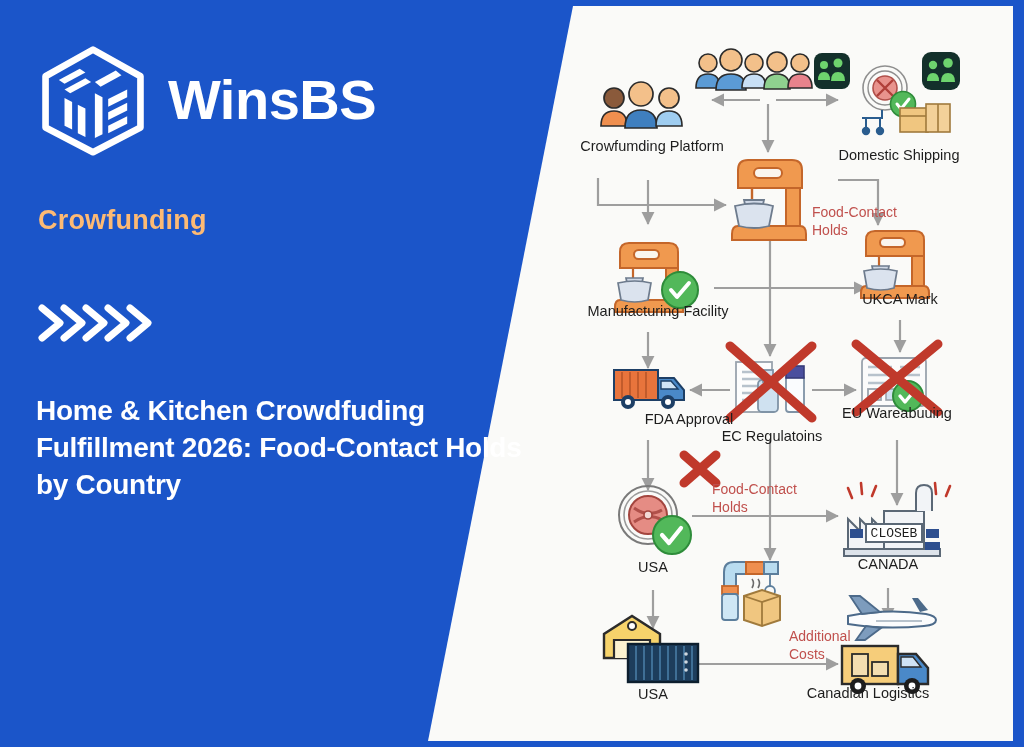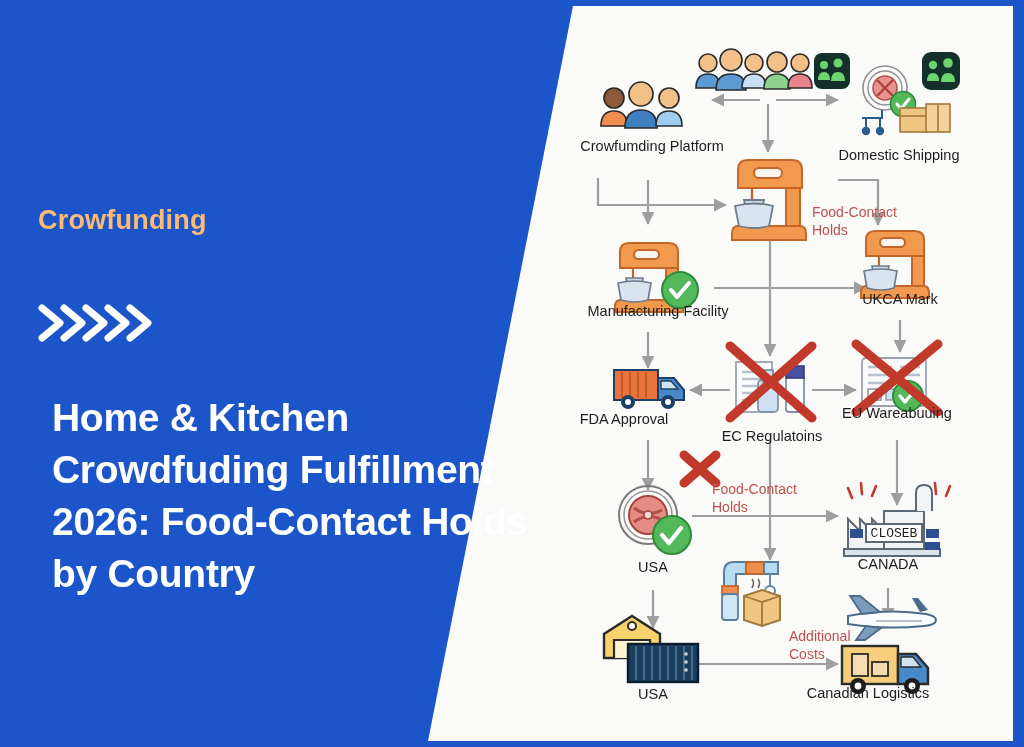--- a/index.html
+++ b/index.html
@@ -33,24 +33,24 @@
     color: #fdba74; font-size: 27px; font-weight: bold;
     letter-spacing: 0.2px;
   }
 
   .chevrons {
     position: absolute; left: 36px; top: 298px;
     width: 130px; height: 50px;
   }
 
   .headline {
-    position: absolute; left: 52px; top: 392px;
+    position: absolute; left: 36px; top: 392px;
     width: 520px;
     color: #ffffff;
-    font-size: 39px;
+    font-size: 28px;
     font-weight: bold;
     line-height: 1.33;
     letter-spacing: -0.3px;
     z-index: 3;
   }
 
   
   .panel {
     position: absolute;
     left: 0; top: 0; width: 1024px; height: 747px;
@@ -91,20 +91,39 @@
 </style>
 </head>
 <body>
 
 <div id="stage">
 
   <div class="panel">
     <div class="panel-clip"></div>
   </div>
 
+  <div class="brand-row">
+    <svg class="logo-mark" viewBox="0 0 120 118">
+      <g fill="none" stroke="#ffffff" stroke-width="7" stroke-linejoin="round" stroke-linecap="round">
+        <path d="M60 6 L110 34 L110 88 L60 114 L10 88 L10 34 Z"></path>
+      </g>
+      <g fill="#ffffff">
+        <path d="M24 38 L46 26 L52 30 L30 42 Z"></path>
+        <path d="M30 48 L52 36 L58 40 L36 52 Z"></path>
+        <path d="M30 57 L30 86 L38 90 L38 61 Z"></path>
+        <path d="M44 64 L44 94 L52 98 L52 68 Z"></path>
+        <path d="M62 40 L84 28 L90 33 L68 45 Z"></path>
+        <path d="M62 52 L62 99 L70 95 L70 56 Z"></path>
+        <path d="M76 58 L96 48 L96 56 L76 66 Z"></path>
+        <path d="M76 72 L96 62 L96 70 L76 80 Z"></path>
+        <path d="M76 86 L96 76 L96 84 L76 94 Z"></path>
+      </g>
+    </svg>
+    <div class="brand-name">WinsBS</div>
+  </div>
 
   <div class="eyebrow">Crowfunding</div>
 
   <svg class="chevrons" viewBox="0 0 130 50">
     <g fill="none" stroke="#ffffff" stroke-width="7" stroke-linecap="round" stroke-linejoin="round">
       <polyline points="6,10 24,25 6,40"></polyline>
       <polyline points="28,10 46,25 28,40"></polyline>
       <polyline points="50,10 68,25 50,40"></polyline>
       <polyline points="72,10 90,25 72,40"></polyline>
       <polyline points="94,10 112,25 94,40"></polyline>
@@ -358,21 +377,21 @@
       <path d="M744,596 l18,6 l18,-6 M762,602 l0,24" fill="none" stroke="#a07a3c" stroke-width="1.8"></path>
     </g>
 
   </svg>
 
   <div class="diagram">
     <div class="node-label" style="left:652px; top:138px;">Crowfumding Platform</div>
     <div class="node-label" style="left:899px; top:147px;">Domestic Shipping</div>
     <div class="node-label" style="left:658px; top:303px;">Manufacturing Facility</div>
     <div class="node-label" style="left:900px; top:291px;">UKCA Mark</div>
-    <div class="node-label" style="left:624px; top:411px;">FDA Approval</div>
+    <div class="node-label" style="left:689px; top:411px;">FDA Approval</div>
     <div class="node-label" style="left:772px; top:428px;">EC Regulatoins</div>
     <div class="node-label" style="left:897px; top:405px;">EU Wareabuuing</div>
     <div class="node-label" style="left:653px; top:559px;">USA</div>
     <div class="node-label" style="left:888px; top:556px;">CANADA</div>
     <div class="node-label" style="left:653px; top:686px;">USA</div>
     <div class="node-label" style="left:868px; top:685px;">Canadian Logistics</div>
 
     <div class="note-label" style="left:812px; top:204px;">Food-Contact
 Holds</div>
     <div class="note-label" style="left:712px; top:481px;">Food-Contact

